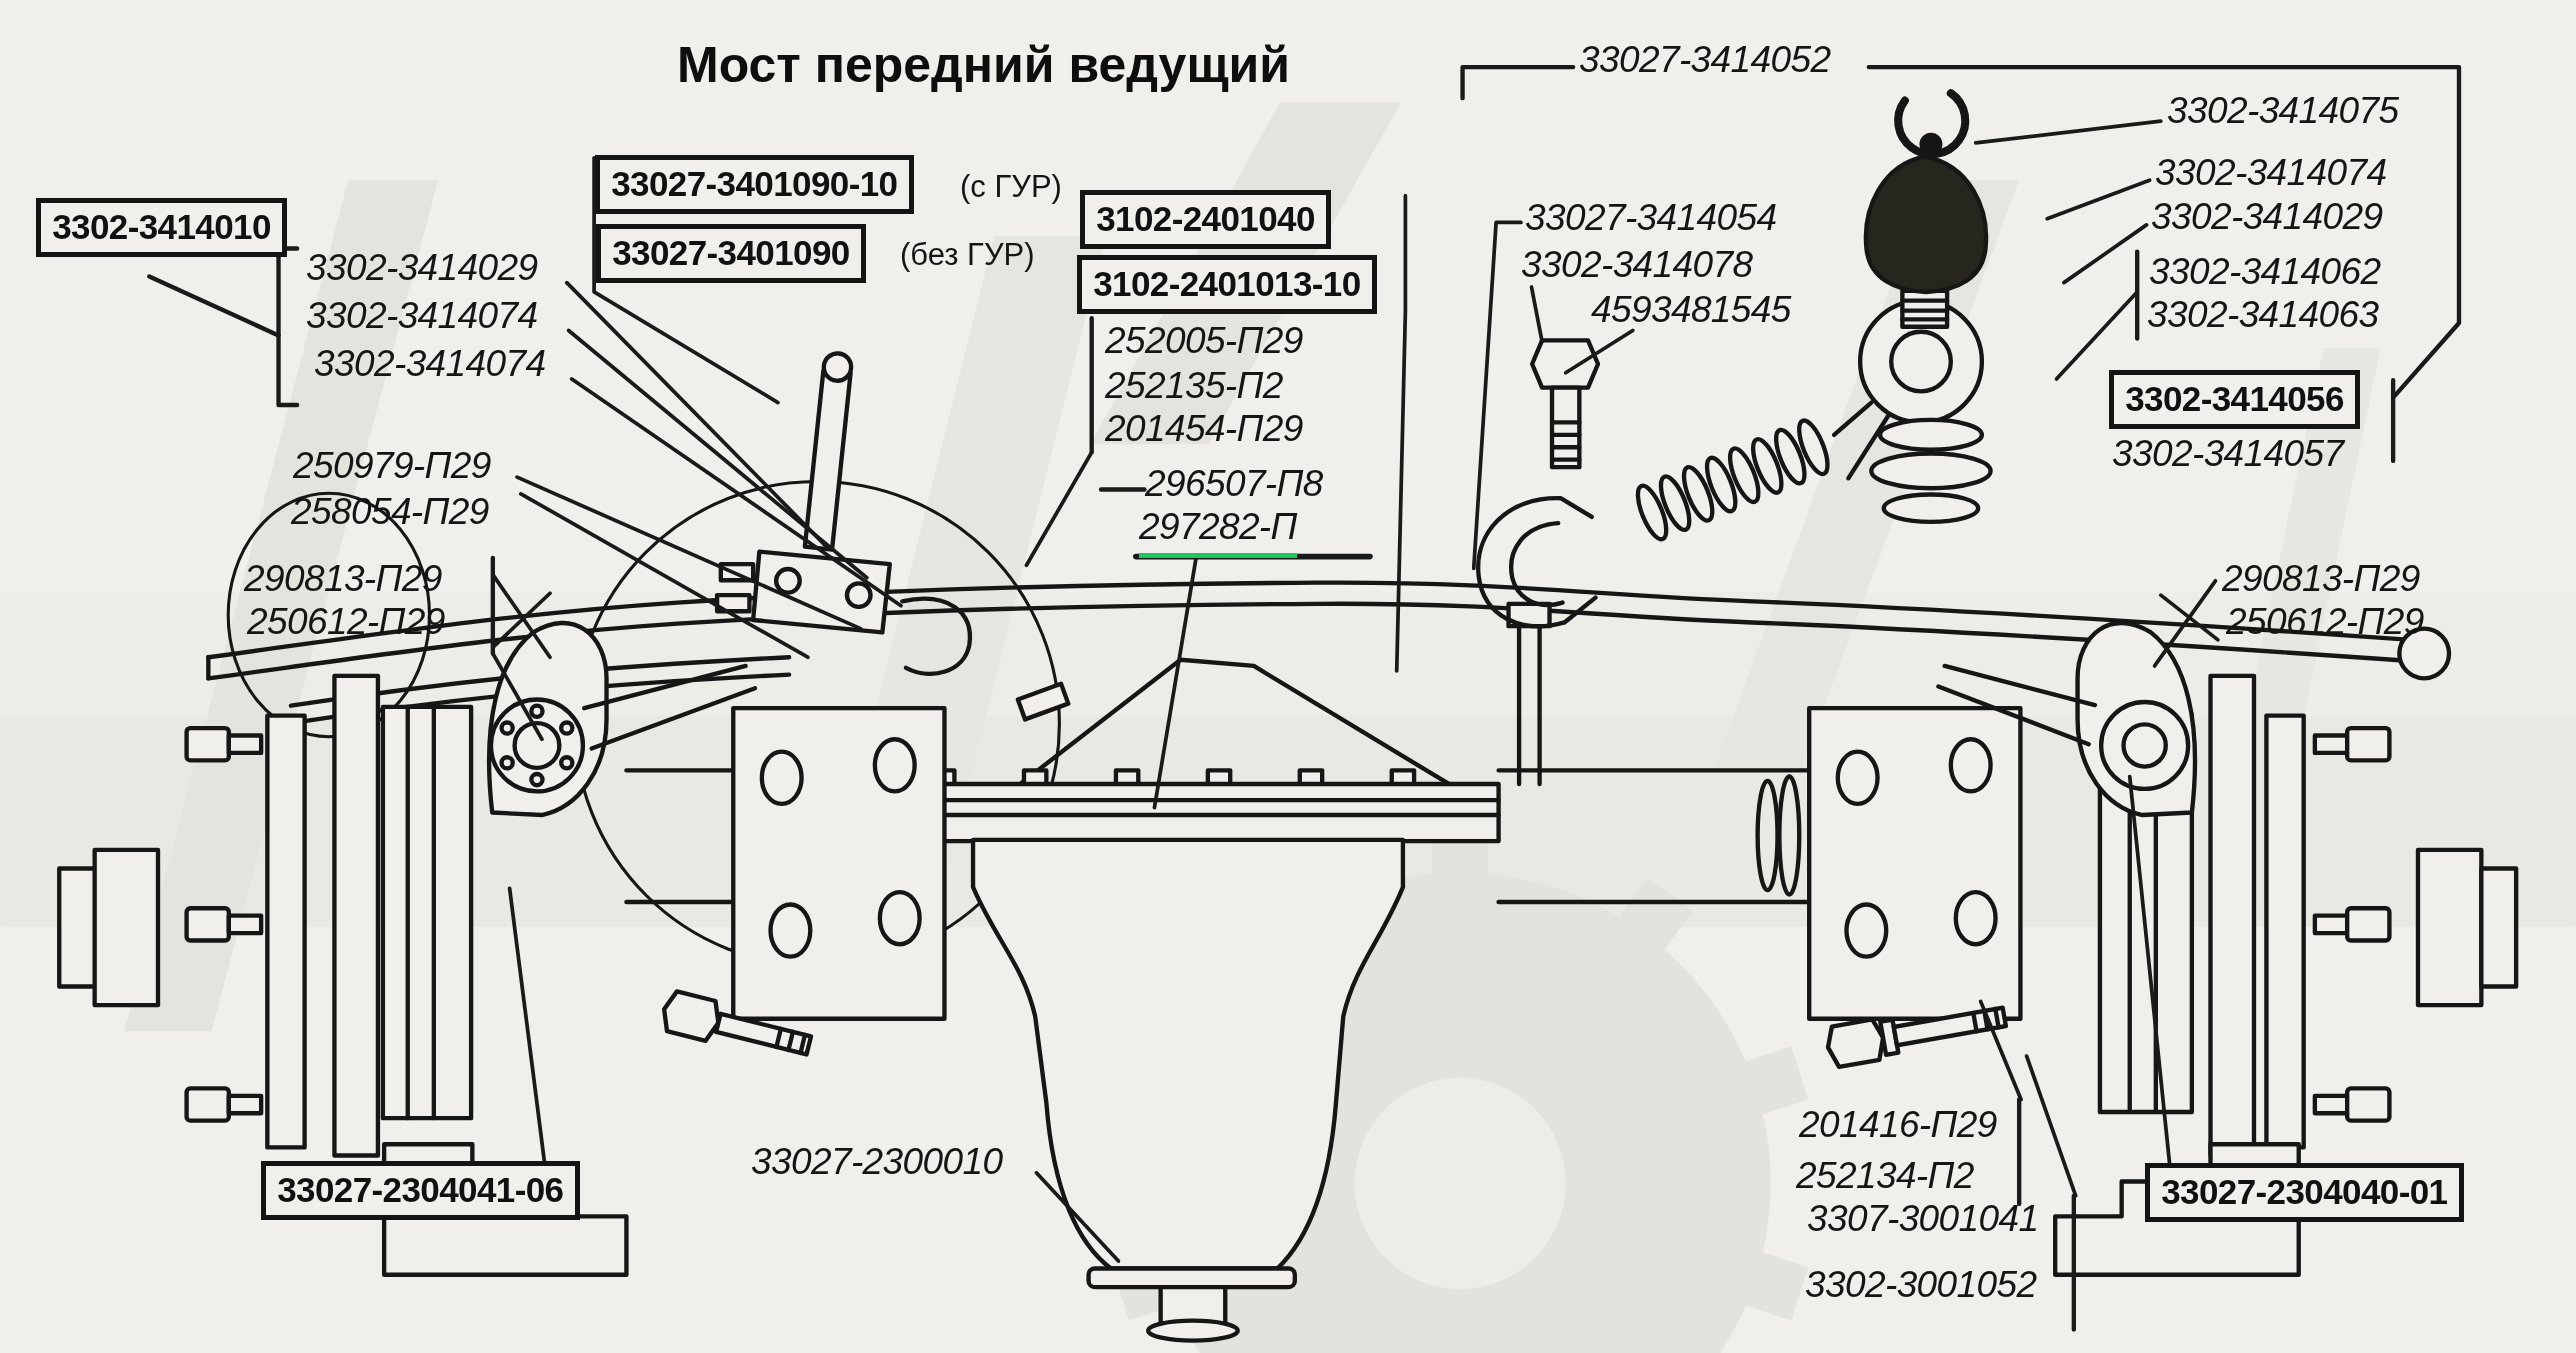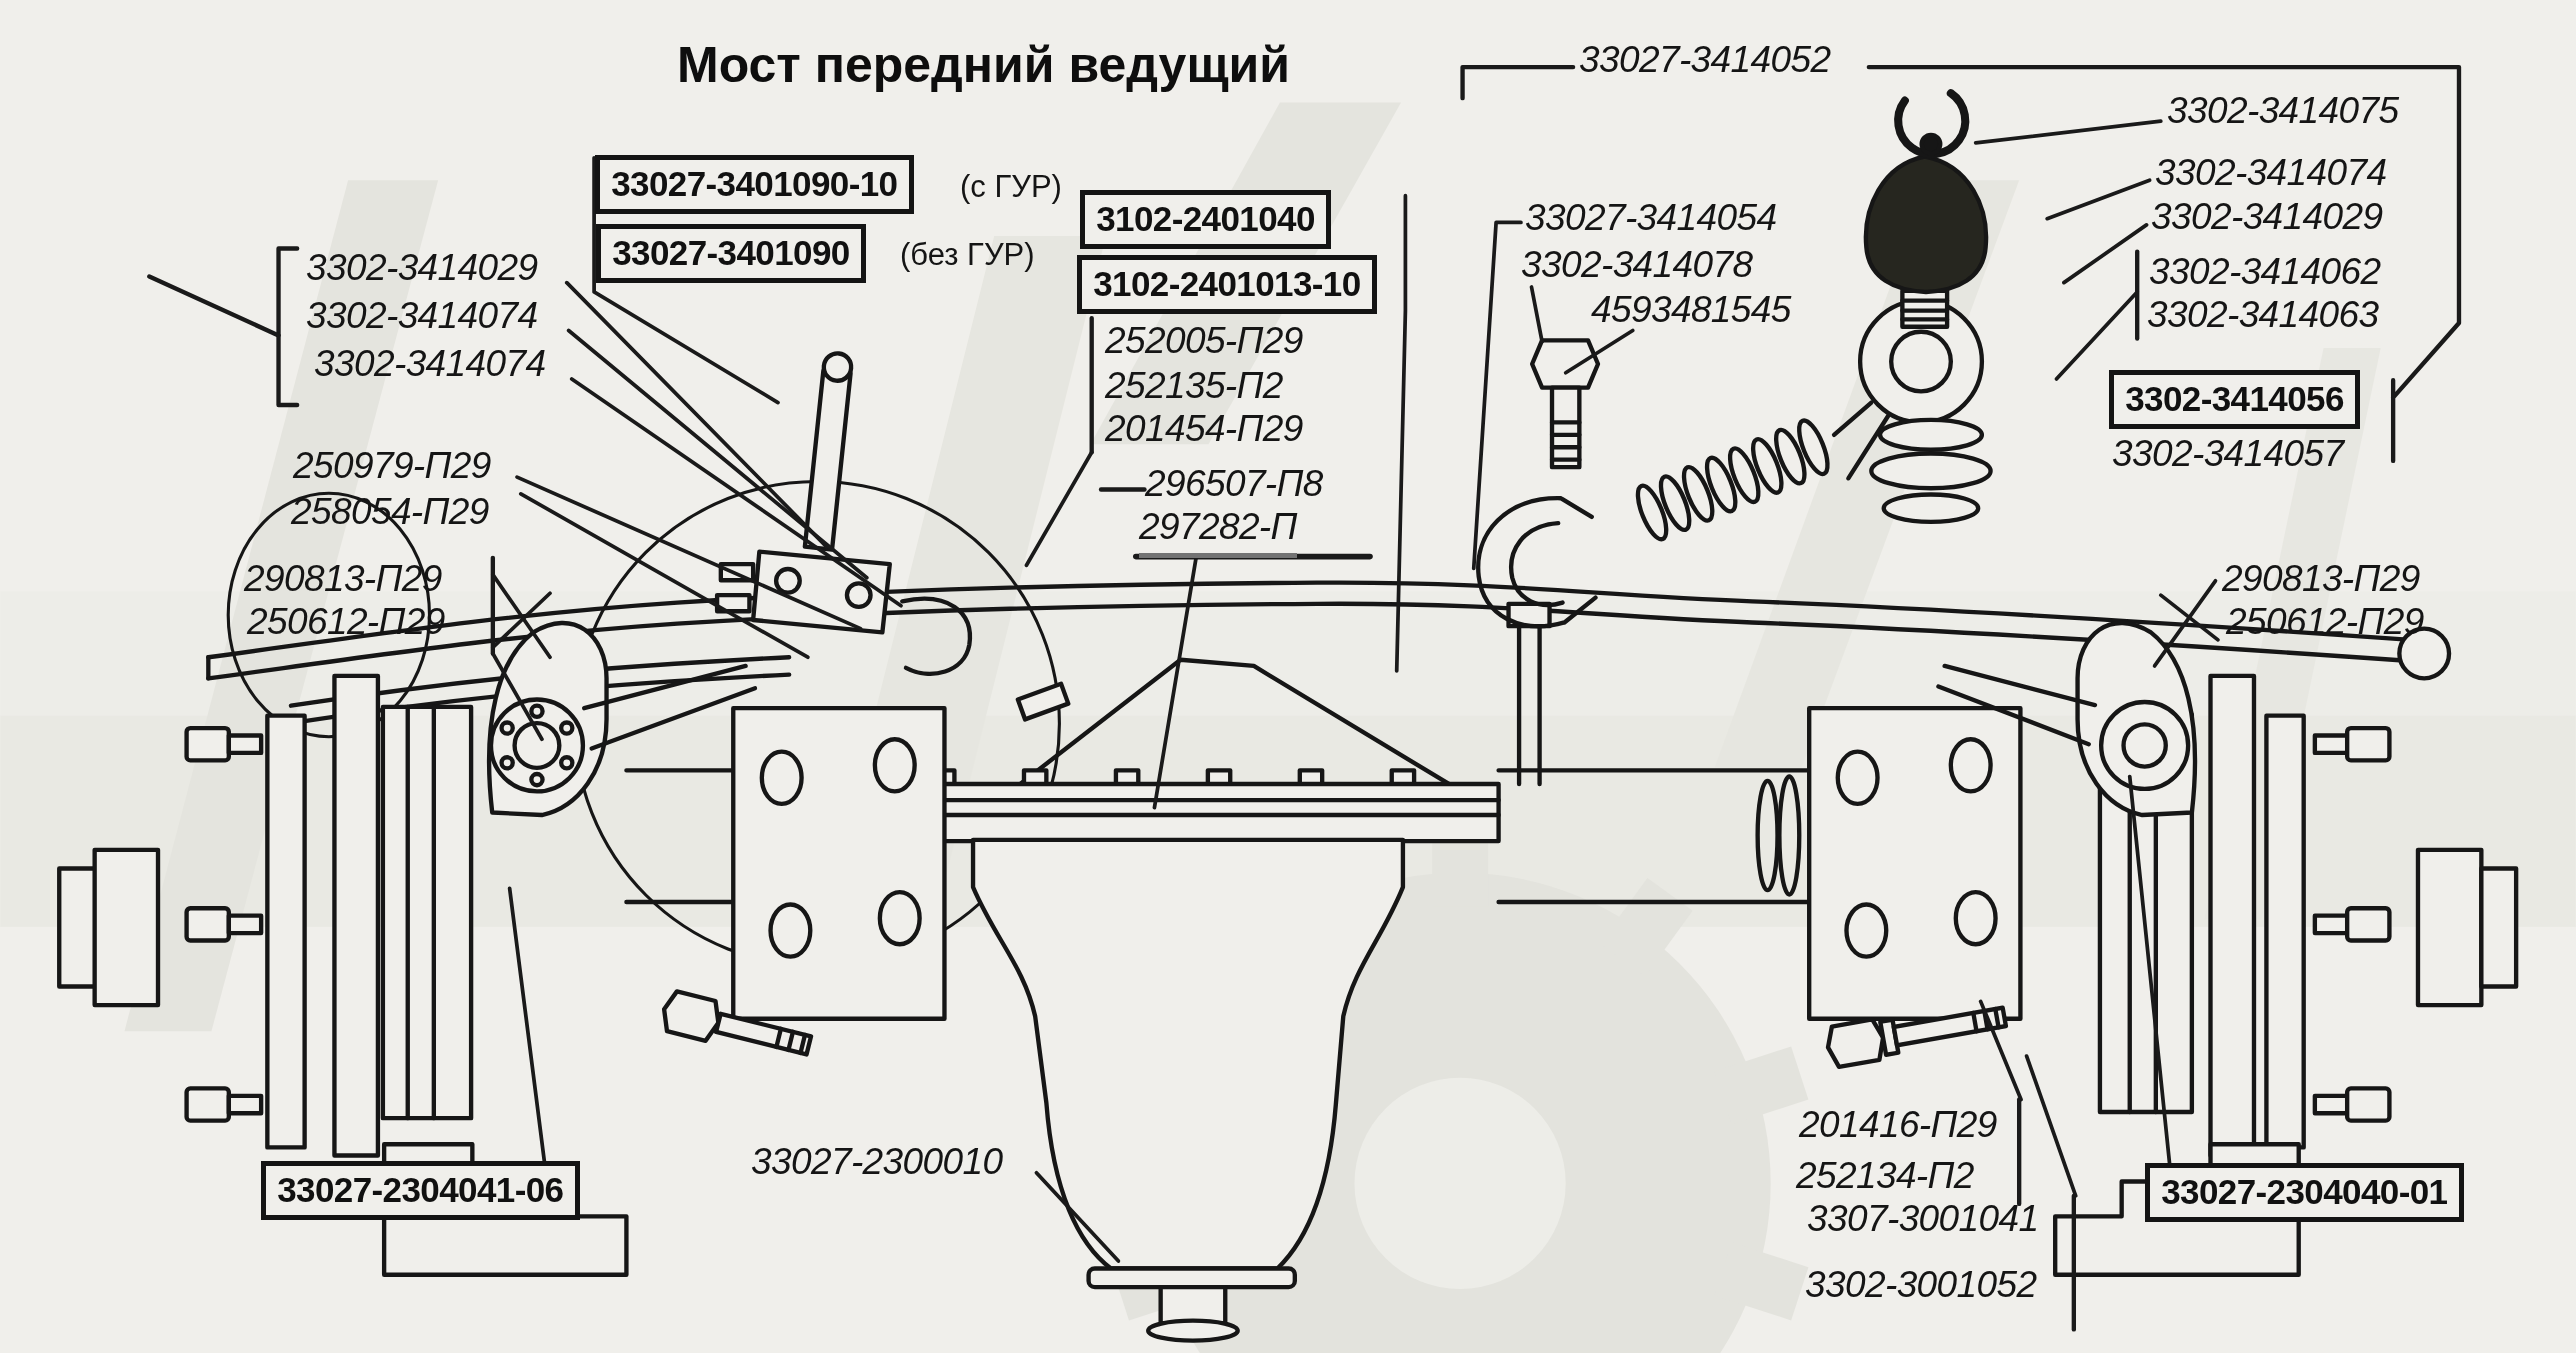--- a/index.html
+++ b/index.html
@@ -7,21 +7,21 @@
   .stage{position:absolute;left:0;top:0;width:2408px;height:1353px;}
   svg.art{position:absolute;left:0;top:0;}
   .lbl{position:absolute;font-style:italic;font-size:37px;color:#151515;
     white-space:nowrap;line-height:1.05;letter-spacing:-0.6px;}
   .pbox{position:absolute;font-style:normal;font-weight:bold;font-size:35px;
     color:#111;border:5.6px solid #141414;background:#f0efeb;padding:6.2px 11.2px;
     white-space:nowrap;line-height:1.05;letter-spacing:-0.6px;}
   .note{position:absolute;font-size:31px;color:#151515;white-space:nowrap;}
   .title{position:absolute;left:677px;top:36px;font-weight:bold;font-size:50px;
     color:#0e0e0e;letter-spacing:0;}
-  .ul297{border-bottom:5px solid #737373;padding-bottom:6.2px;}
+  .ul297{border-bottom:5px solid #22c55e;padding-bottom:6.2px;}
 </style>
 </head>
 <body>
 
 <div class="stage">
 
 <svg class="art" width="2576" height="1353" viewBox="0 0 4146 2178">
 
   <g>
     <rect x="0" y="952" width="4146" height="200" fill="#edede8"></rect>
@@ -248,20 +248,21 @@
 
 <div class="lbl" style="left:1579px;top:41px;">33027-3414052</div>
 <div class="lbl" style="left:2167px;top:92px;">3302-3414075</div>
 <div class="lbl" style="left:2155px;top:154px;">3302-3414074</div>
 <div class="lbl" style="left:2151px;top:198px;">3302-3414029</div>
 <div class="lbl" style="left:2149px;top:253px;">3302-3414062</div>
 <div class="lbl" style="left:2147px;top:296px;">3302-3414063</div>
 <div class="pbox" style="left:2109px;top:370px;">3302-3414056</div>
 <div class="lbl" style="left:2112px;top:435px;">3302-3414057</div>
 
+<div class="pbox" style="left:36px;top:198px;">3302-3414010</div>
 <div class="lbl" style="left:306px;top:249px;">3302-3414029</div>
 <div class="lbl" style="left:306px;top:297px;">3302-3414074</div>
 <div class="lbl" style="left:314px;top:345px;">3302-3414074</div>
 
 <div class="pbox" style="left:595px;top:155px;">33027-3401090-10</div>
 <div class="note" style="left:960px;top:169px;">(с ГУР)</div>
 <div class="pbox" style="left:596px;top:224px;">33027-3401090</div>
 <div class="note" style="left:900px;top:237px;">(без ГУР)</div>
 
 <div class="pbox" style="left:1080px;top:190px;">3102-2401040</div>

